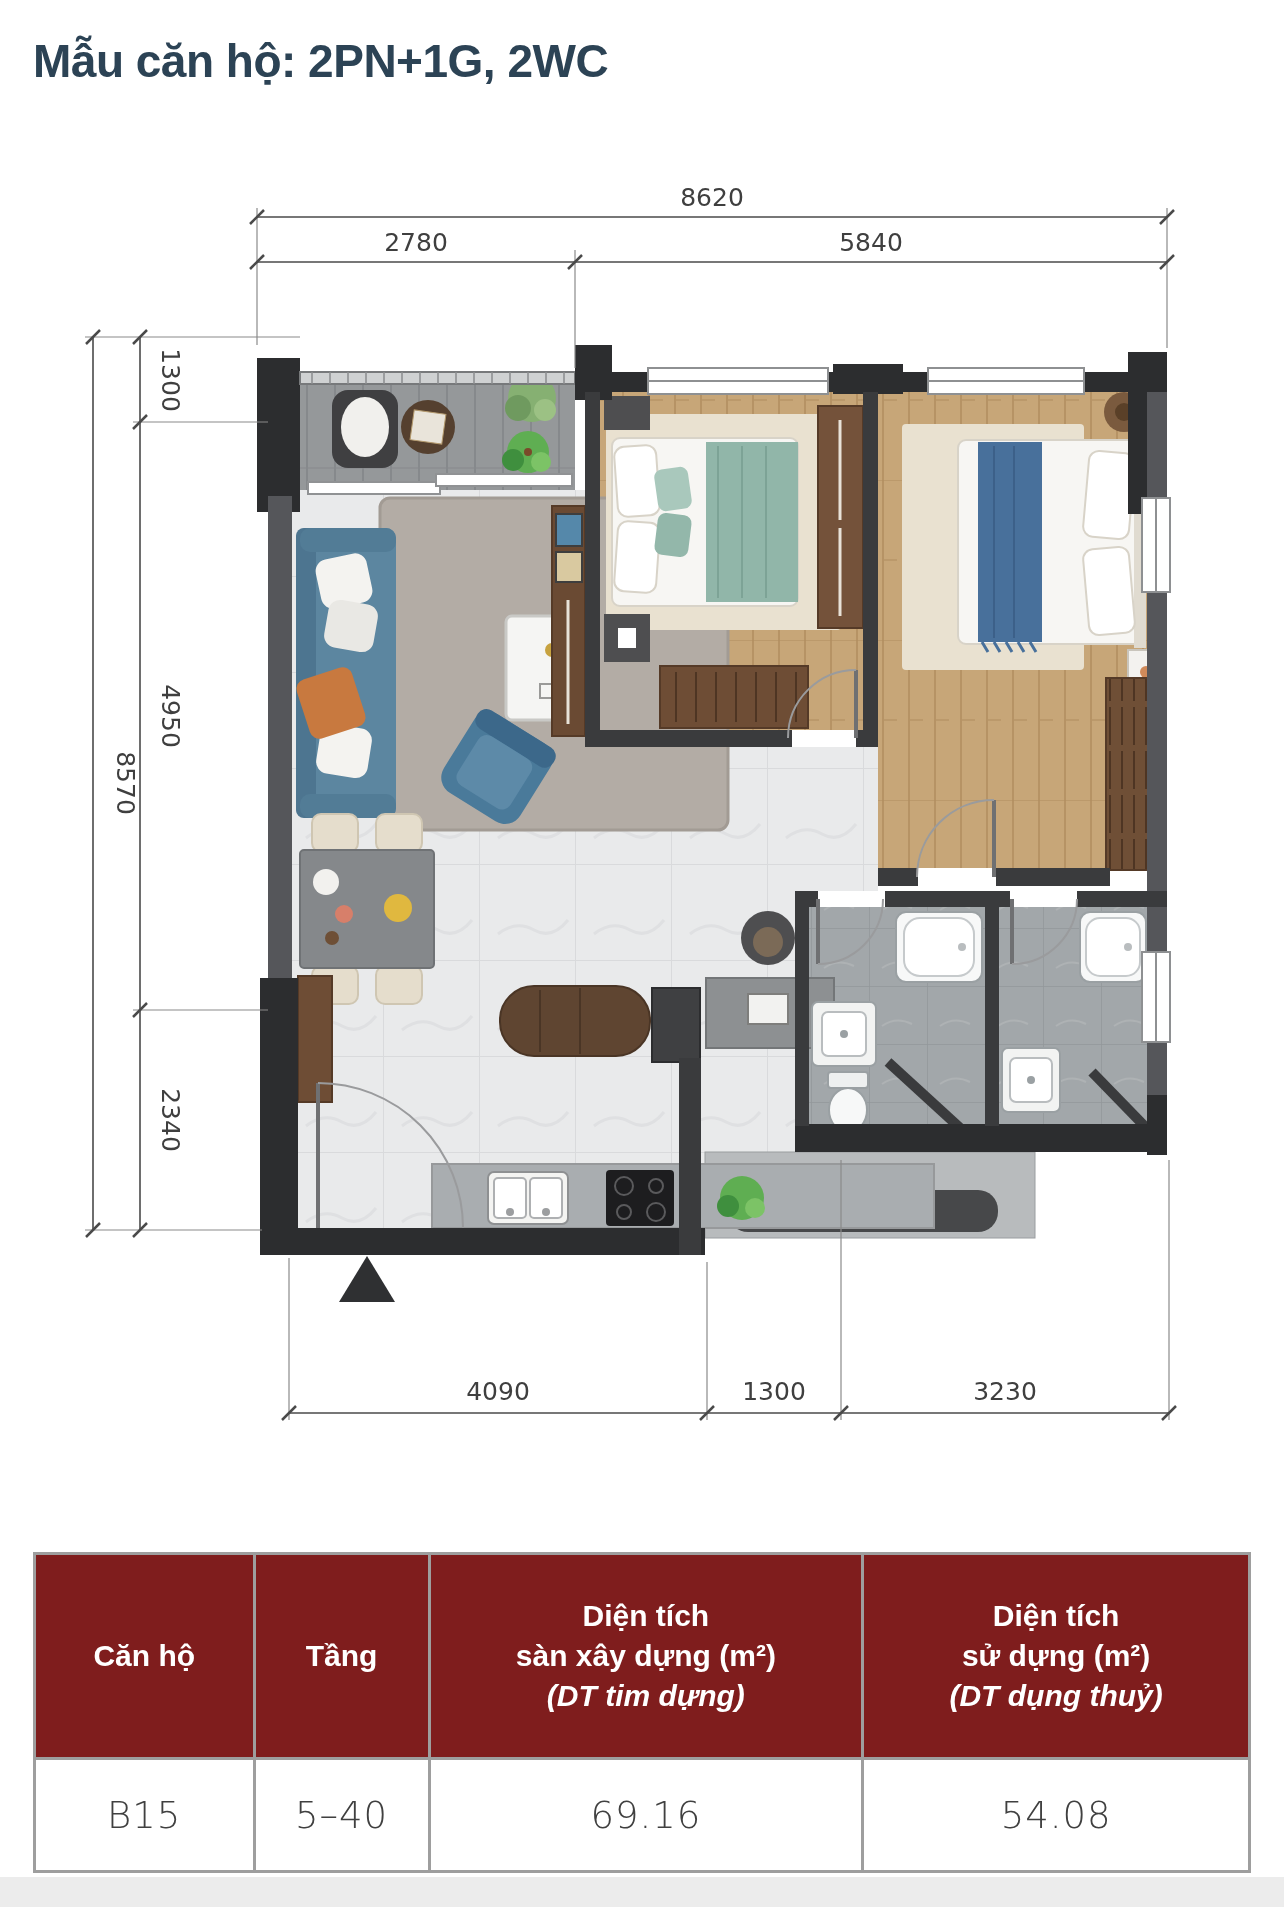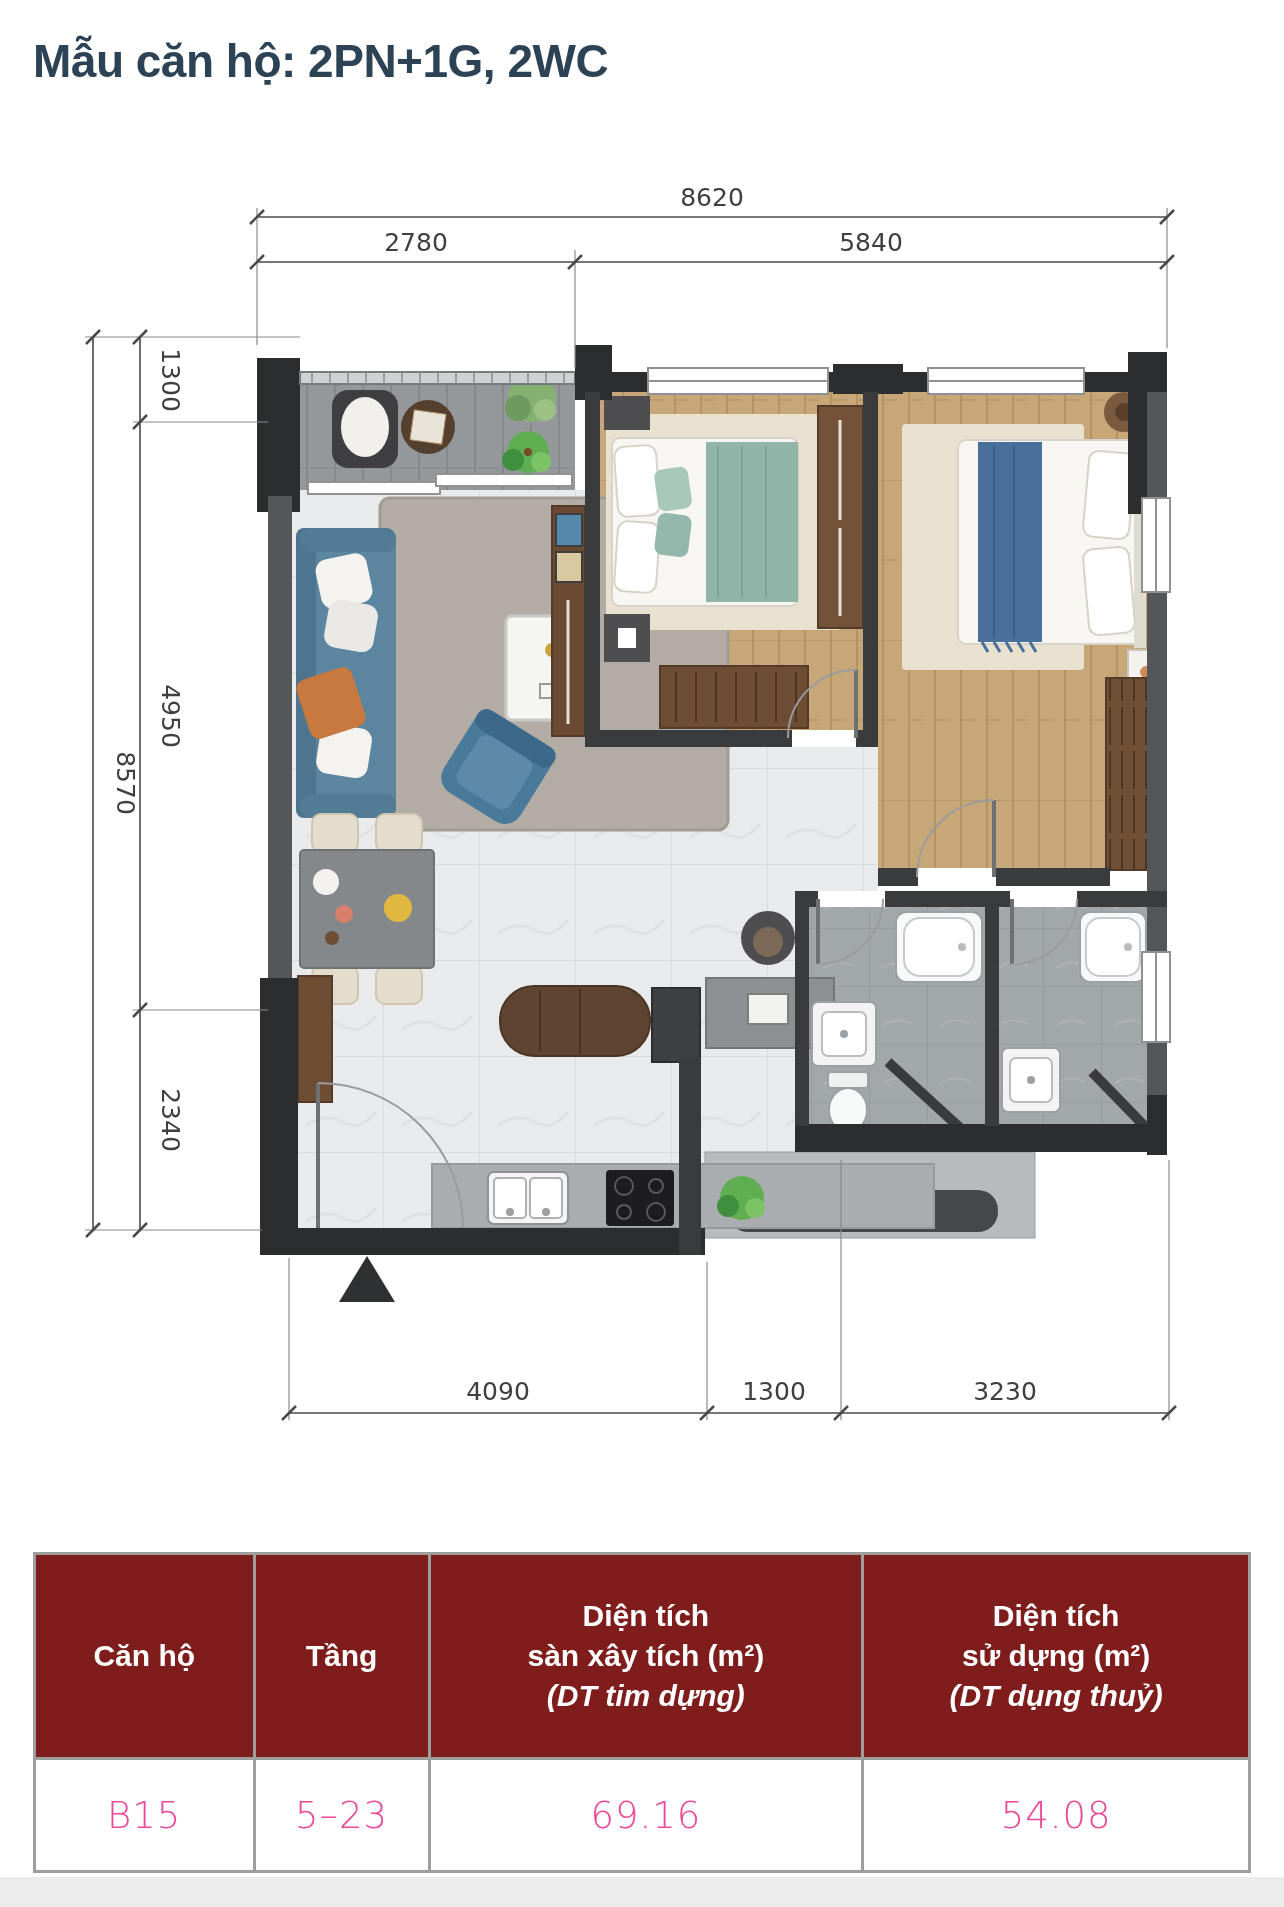--- a/index.html
+++ b/index.html
@@ -5,21 +5,21 @@
   html,body{margin:0;padding:0;background:#ffffff;}
   body{font-family:"Liberation Sans",sans-serif;}
   .page{position:relative;width:1284px;height:1907px;background:#ffffff;overflow:hidden;}
   .title{position:absolute;left:33px;top:34px;font-size:46px;font-weight:800;letter-spacing:-0.5px;color:#2c4355;}
   .plan-svg{position:absolute;left:0;top:0;}
   
   .unit-table{position:absolute;left:33px;top:1552px;width:1218px;border-collapse:collapse;table-layout:fixed;}
   .unit-table td,.unit-table th{border:3px solid #9e9e9e;text-align:center;vertical-align:middle;padding:0;}
   .unit-table thead th{background:#7f1d1d;color:#ffffff;font-weight:700;font-size:30px;line-height:40px;height:202px;}
   .unit-table thead .note{font-style:italic;}
-  .unit-table tbody td{background:#ffffff;color:#ec4899;font-size:37px;font-weight:300;letter-spacing:1px;height:110px;font-family:"DejaVu Sans",sans-serif;}
+  .unit-table tbody td{background:#ffffff;color:#404040;font-size:37px;font-weight:300;letter-spacing:1px;height:110px;font-family:"DejaVu Sans",sans-serif;}
   .col1{width:18%;} .col2{width:14.3%;} .col3{width:35.8%;} .col4{width:31.9%;}
   .footer-strip{position:absolute;left:0;top:1877px;width:1284px;height:30px;background:#ececec;}
   
   .dimtxt{font-family:"DejaVu Sans",sans-serif;font-size:25px;fill:#3f3f3f;}
 </style>
 </head>
 <body>
 
 <div class="page">
 
@@ -383,34 +383,34 @@
     <thead>
       <tr>
         <th class="col1">
           <div>Căn hộ</div>
         </th>
         <th class="col2">
           <div>Tầng</div>
         </th>
         <th class="col3">
           <div>Diện tích</div>
-          <div>sàn xây tích (m²)</div>
+          <div>sàn xây dựng (m²)</div>
           <div class="note">(DT tim dựng)</div>
         </th>
         <th class="col4">
           <div>Diện tích</div>
           <div>sử dựng (m²)</div>
           <div class="note">(DT dụng thuỷ)</div>
         </th>
       </tr>
     </thead>
     <tbody>
       <tr>
         <td>B15</td>
-        <td>5–23</td>
+        <td>5–40</td>
         <td>69.16</td>
         <td>54.08</td>
       </tr>
     </tbody>
   </table>
 
   <div class="footer-strip"></div>
 </div>
 
 </body></html>

